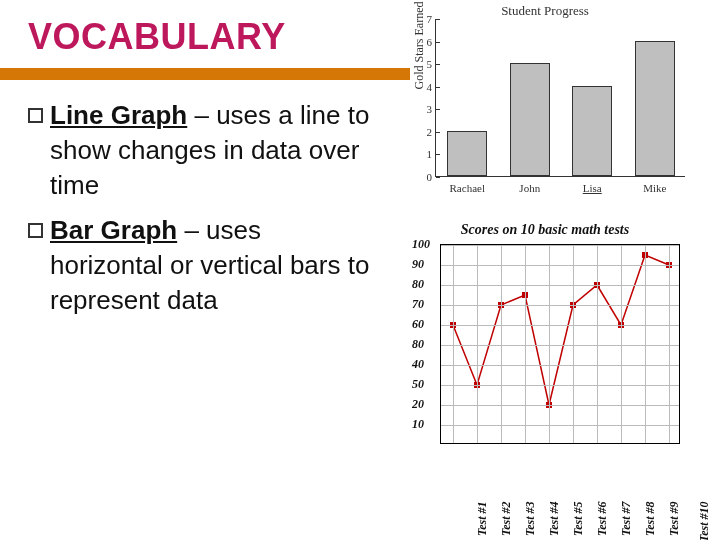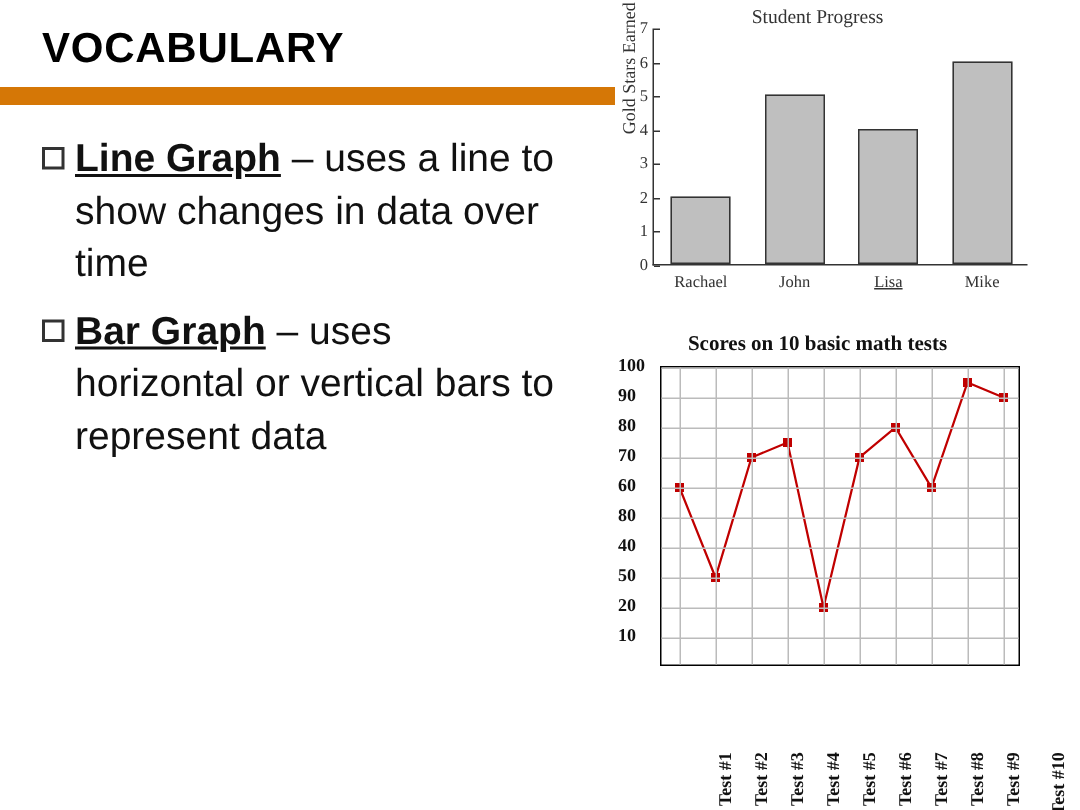--- a/index.html
+++ b/index.html
@@ -20,23 +20,23 @@
     padding: 10px 10px 10px 28px;
   }
   .right {
     width: 330px;
     padding: 5px 10px 5px 0;
     display: flex;
     flex-direction: column;
     gap: 10px;
   }
   .title {
-    font-size: 28px;
-    font-weight: bold;
-    color: #000000;
+    font-size: 36px;
+    font-weight: bold;
+    color: #be185d;
     margin-top: 6px;
     letter-spacing: 0.5px;
   }
   .orange-bar {
     height: 12px;
     background: #d57706;
     margin: 10px 0 18px -28px;
     width: 410px;
   }
   .bullets {
@@ -126,20 +126,21 @@
   }
   
   .line-chart {
     width: 310px;
     height: 300px;
     position: relative;
     font-family: 'Times New Roman', serif;
     font-size: 12px;
     color: #111;
     margin-top: 2px;
+    font-style: italic;
   }
   .line-title {
     text-align: center;
     font-size: 14px;
     font-weight: bold;
     margin-bottom: 4px;
   }
   .line-plot {
     position: absolute;
     left: 50px; top: 22px;

